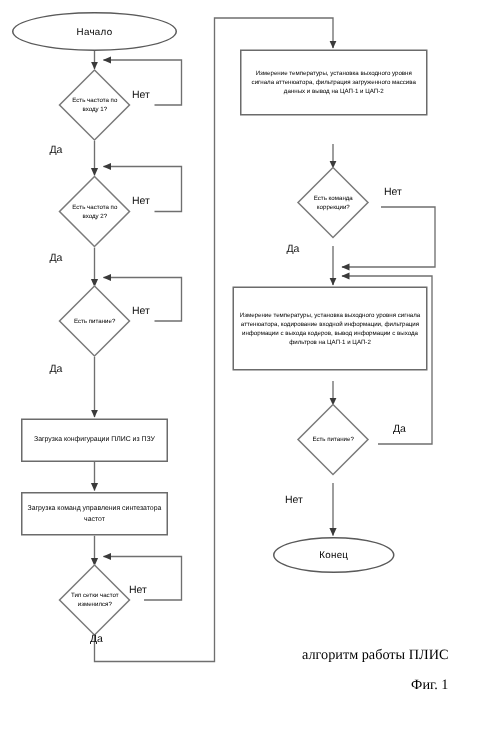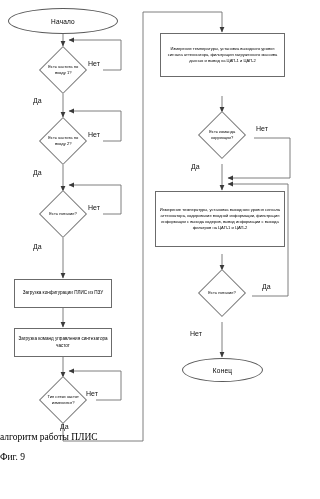--- a/index.html
+++ b/index.html
@@ -22,21 +22,21 @@
   .rect span{font-size:4.1px;line-height:1.45;display:block;}
   .rect.small span{font-size:4.6px;line-height:1.5;}
 
   
   .diamond{border:1px solid #7a7a7a;background:#fff;transform:rotate(45deg);}
   .diamond > .dlabel{transform:rotate(-45deg);width:150%;font-size:4.1px;
         line-height:1.4;text-align:center;display:block;}
 
   .edge-label{position:absolute;font-size:7px;color:#111;white-space:nowrap;}
 
-  .caption{position:absolute;text-align:left;width:299px;
+  .caption{position:absolute;text-align:right;width:299px;
            font-family:"Liberation Serif", serif;}
   #caption-main{top:432px;font-size:9.5px;}
   #caption-fig{top:452px;font-size:9.5px;}
 </style>
 </head>
 <body>
 
 <div id="canvas">
 
   <svg class="wires" viewBox="0 0 299 499" xmlns="http://www.w3.org/2000/svg">
@@ -137,15 +137,15 @@
     <span class="dlabel">Есть питание?</span>
   </div>
   <div class="edge-label" style="left:262px;top:283px;">Да</div>
   <div class="edge-label" style="left:190px;top:330px;">Нет</div>
 
   <div class="node ellipse" style="left:182px;top:358px;width:81px;height:24px;">
     <span>Конец</span>
   </div>
 
   <div class="caption" id="caption-main">алгоритм работы ПЛИС</div>
-  <div class="caption" id="caption-fig">Фиг. 9</div>
+  <div class="caption" id="caption-fig">Фиг. 1</div>
 
 </div>
 
 </body></html>

